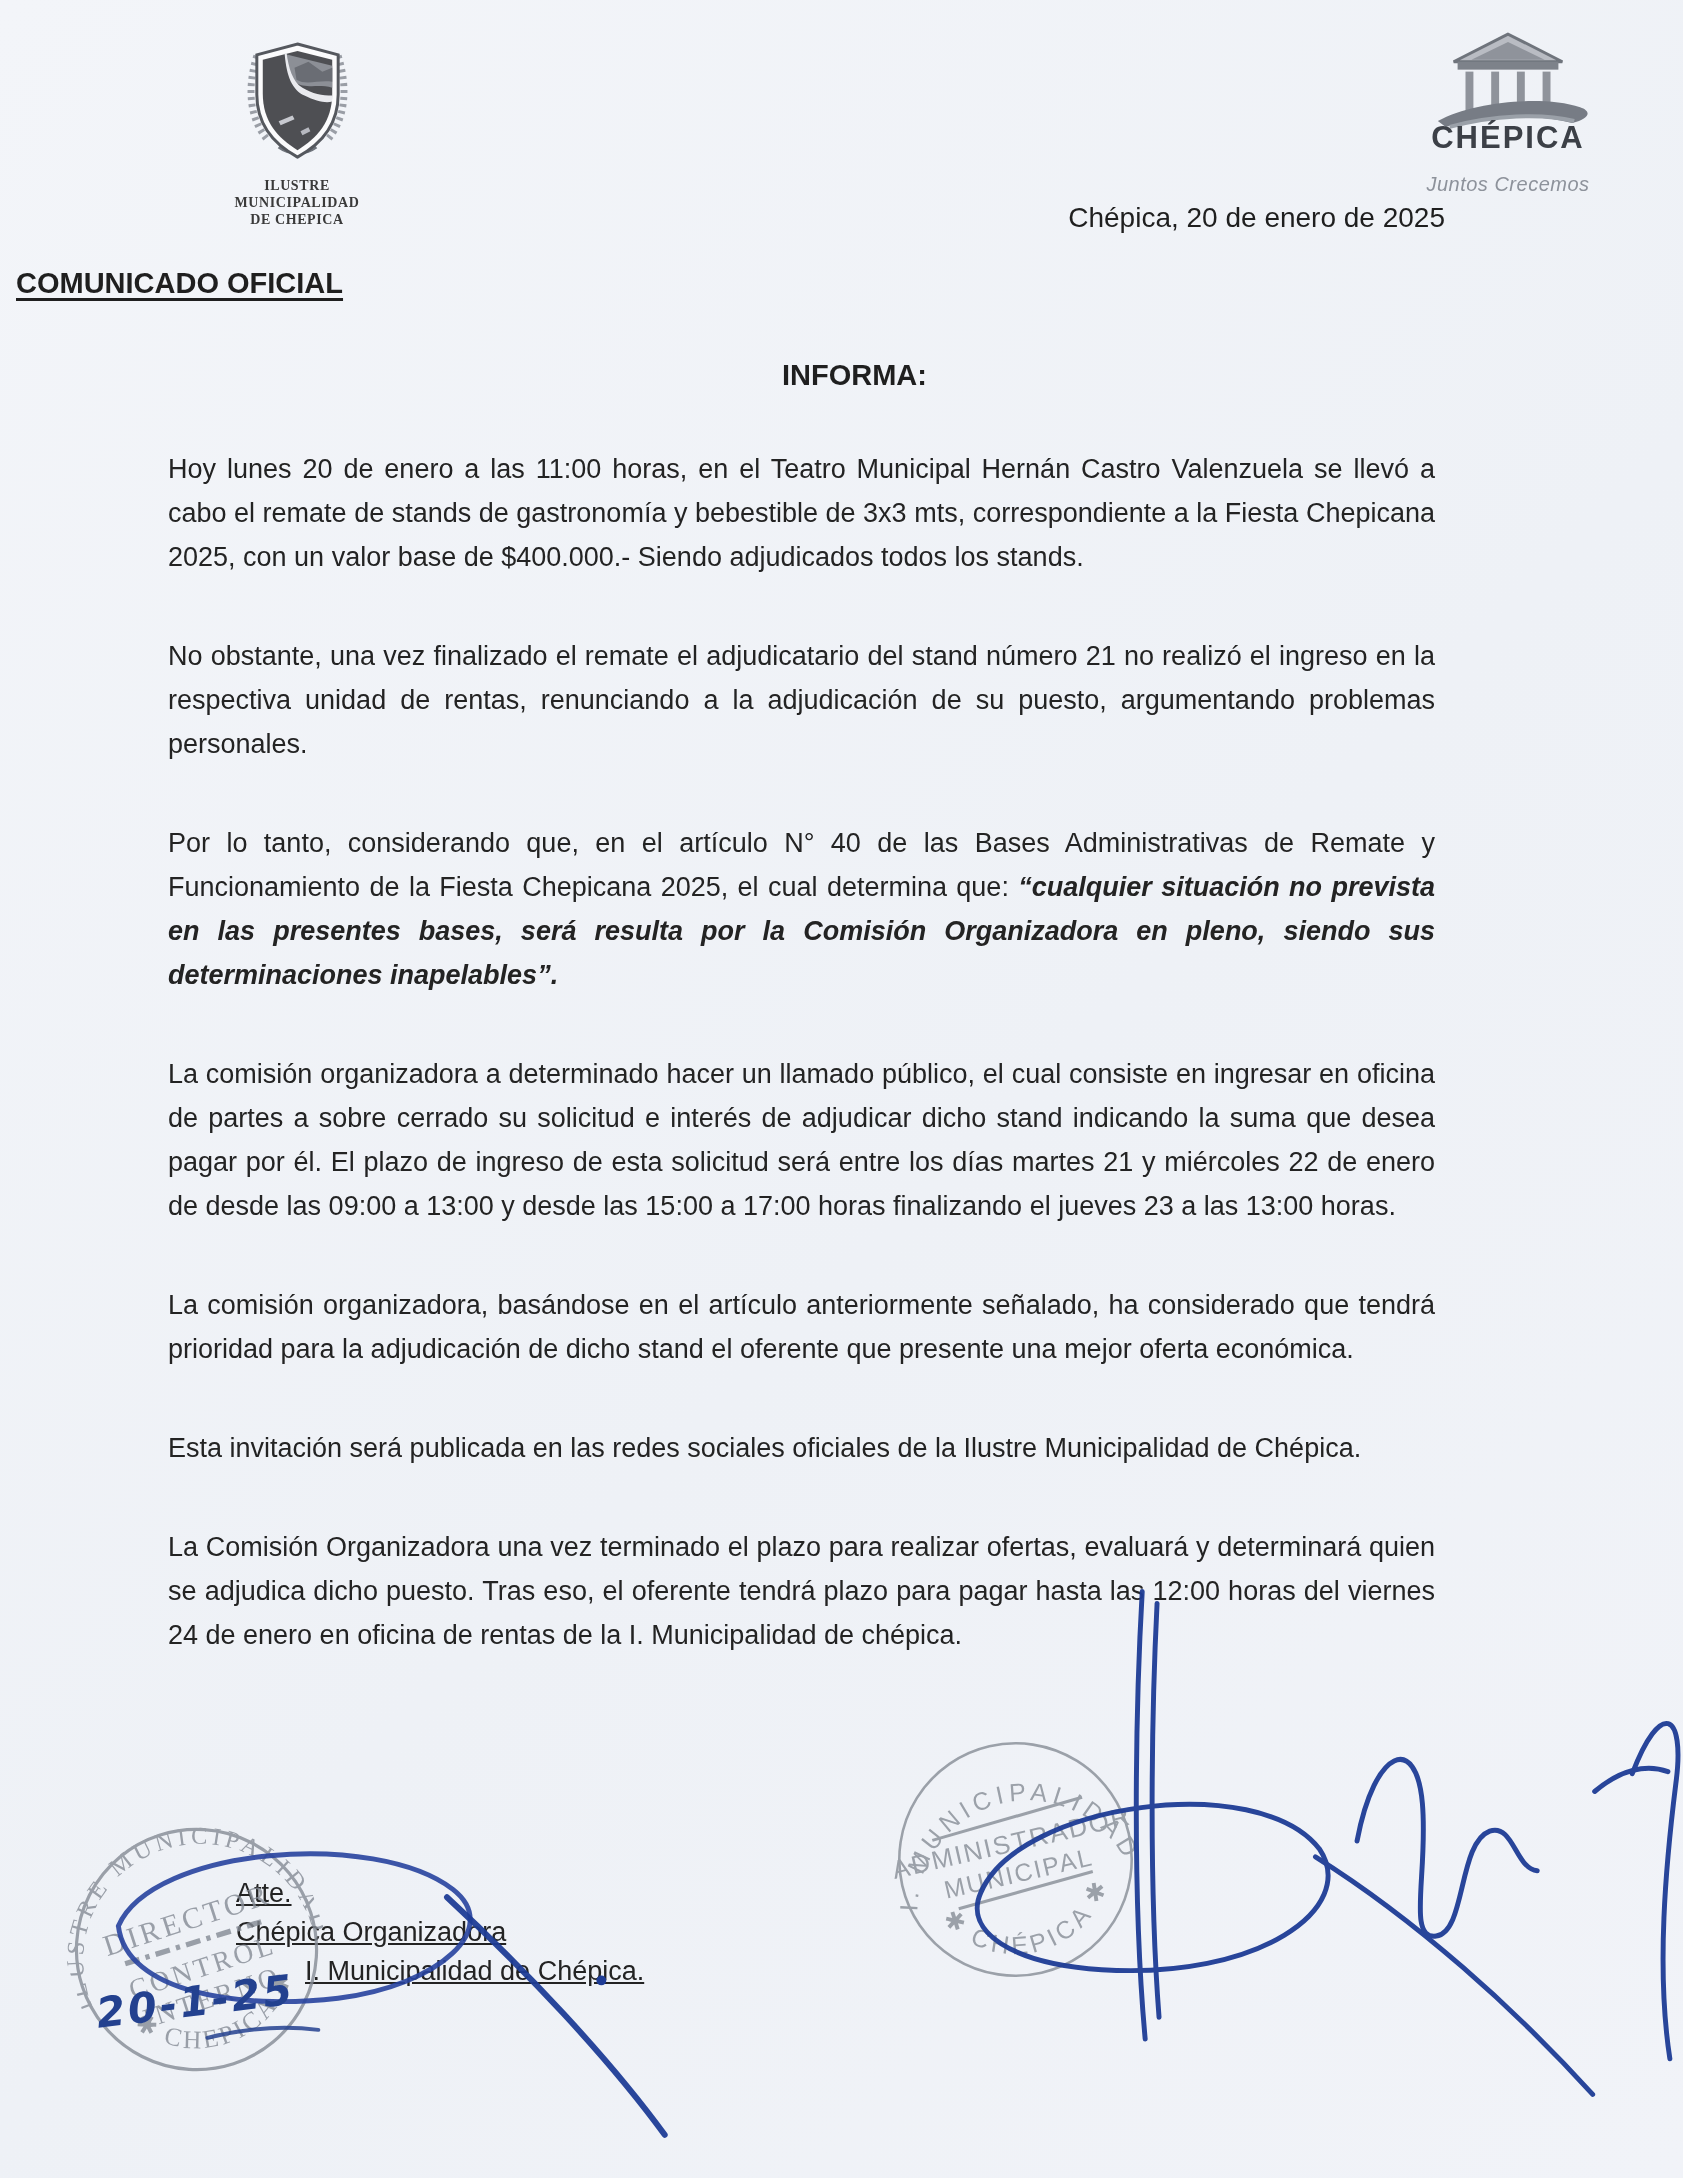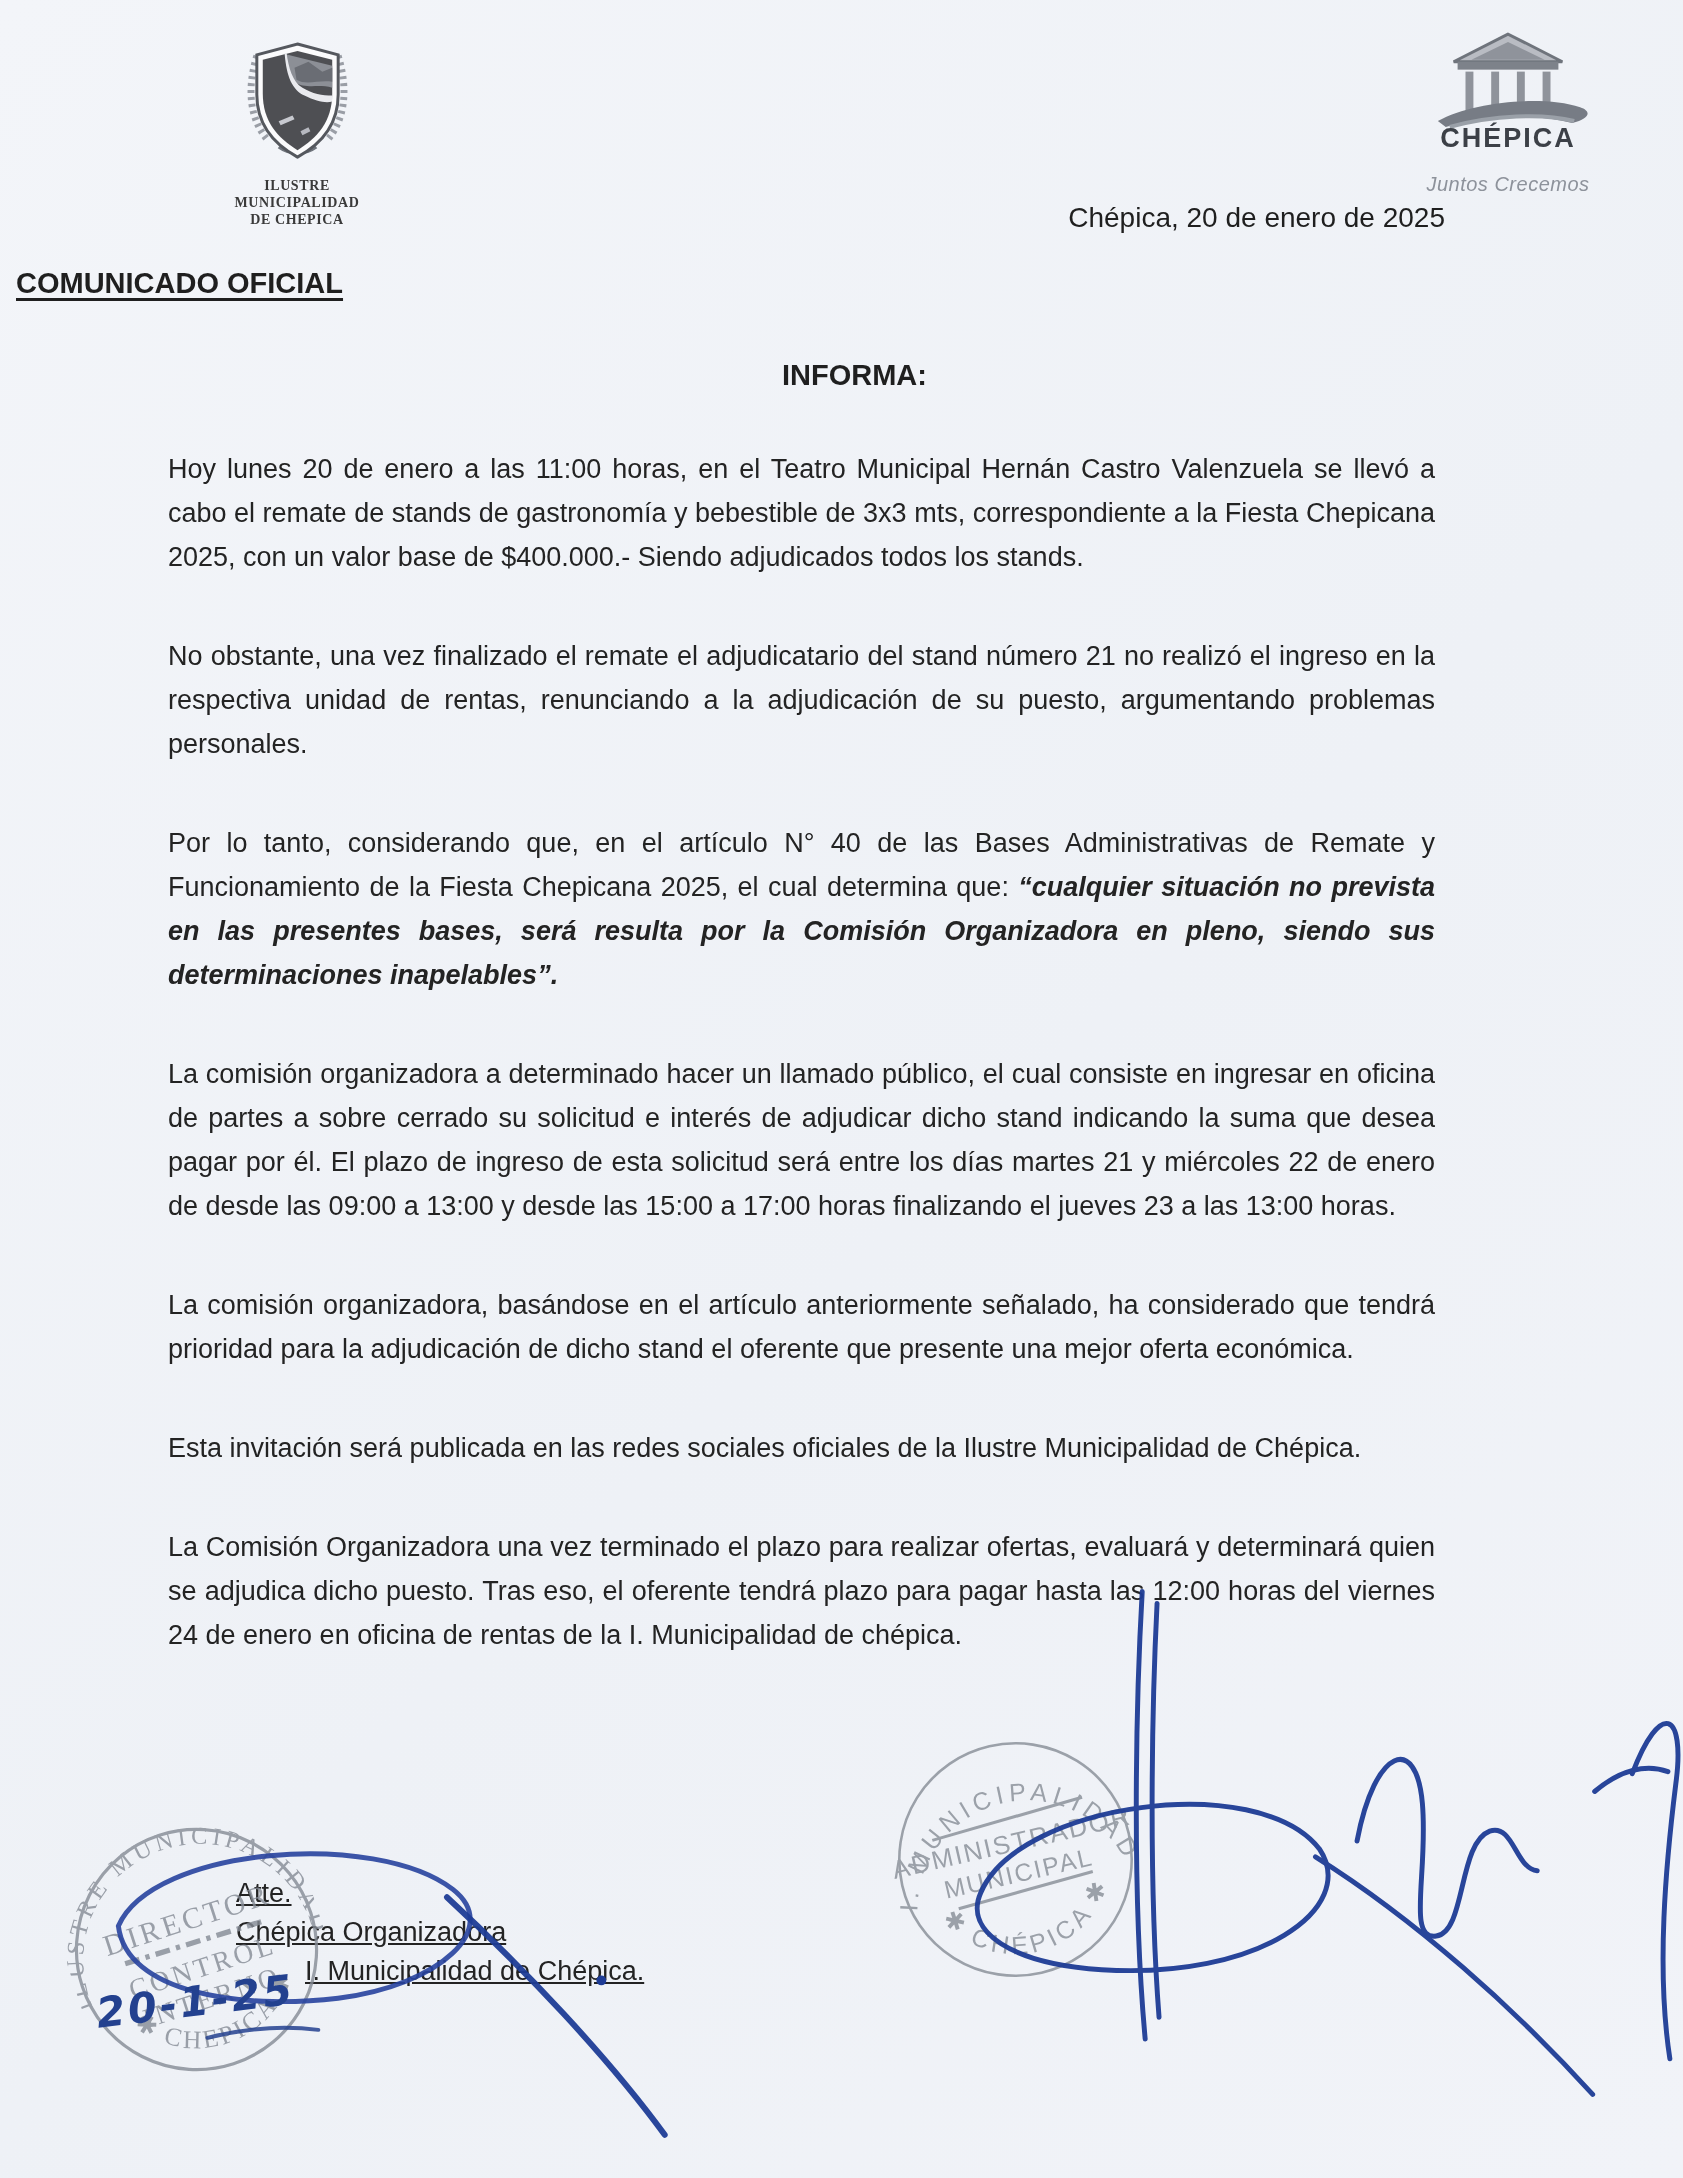--- a/index.html
+++ b/index.html
@@ -13,21 +13,21 @@
     overflow:hidden;
   }
   
   .left-logo{position:absolute;left:203px;top:38px;width:188px;text-align:center;}
   .left-logo .caption{
     margin-top:4px;font-family:"Liberation Serif",serif;font-size:14px;
     letter-spacing:0.6px;color:#3a3a3a;line-height:17px;font-weight:600;
   }
   .right-logo{position:absolute;left:1394px;top:30px;width:228px;text-align:center;color:#565b63;}
   .right-logo .brand{
-    font-size:27px;font-weight:bold;letter-spacing:2px;color:#3c4047;
+    font-size:31px;font-weight:bold;letter-spacing:2px;color:#3c4047;
     margin-top:-14px;line-height:30px;
   }
   .right-logo .tagline{
     font-style:italic;font-size:20px;color:#8d929b;margin-top:20px;letter-spacing:0.5px;
   }
   
   .date-line{position:absolute;top:202px;right:238px;font-size:28px;}
   .titles{position:absolute;top:263px;left:0;width:100%;text-align:left;font-weight:bold;font-size:29px;line-height:41px;margin-left:16px;}
   .titles .u{text-decoration:underline;text-decoration-thickness:3px;text-underline-offset:5px;}
   .informa{position:absolute;top:359px;left:13px;width:100%;text-align:center;font-weight:bold;font-size:29px;}

